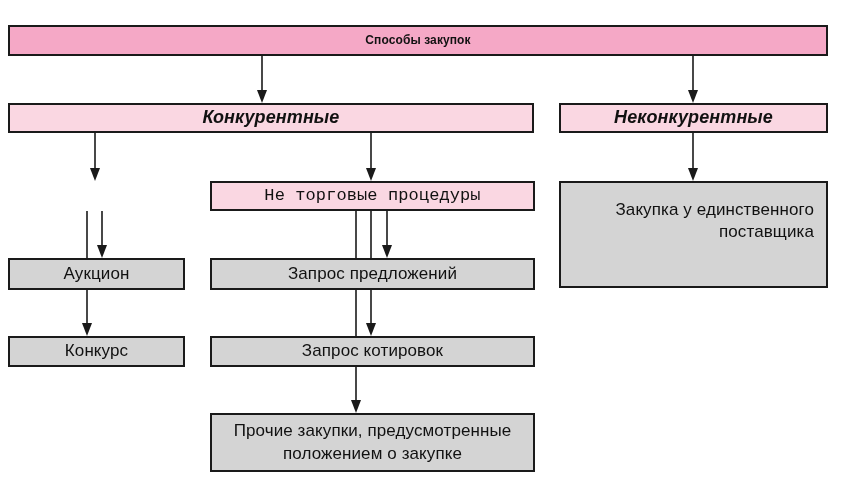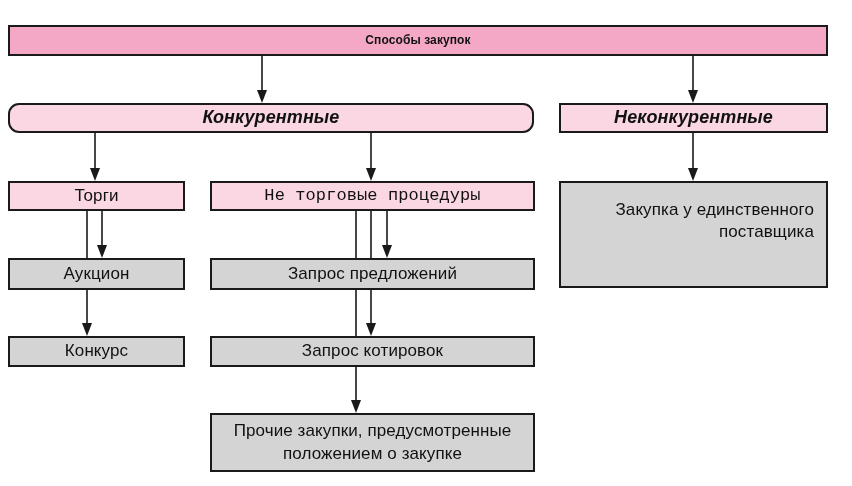--- a/index.html
+++ b/index.html
@@ -98,25 +98,24 @@
     <g>
       <line x1="356" y1="211" x2="356" y2="258"></line>
       <line x1="356" y1="290" x2="356" y2="336"></line>
       <line x1="356" y1="367" x2="356" y2="402"></line>
       <polygon points="351,400 361,400 356,413"></polygon>
     </g>
   </svg>
 
   <div class="node fill-root" style="left:8px;top:25px;width:820px;height:31px;">Способы закупок</div>
 
-  <div class="node fill-branch hdr" style="left:8px;top:103px;width:526px;height:30px;border-radius:11px;">Конкурентные</div>
+  <div class="node fill-branch hdr" style="left:8px;top:103px;width:526px;height:30px;">Конкурентные</div>
 
   <div class="node fill-branch hdr" style="left:559px;top:103px;width:269px;height:30px;">Неконкурентные</div>
 
-  <div class="node fill-branch" style="left:8px;top:181px;width:177px;height:30px;">Торги</div>
 
   <div class="node fill-branch" style="left:210px;top:181px;width:325px;height:30px;font-family:Liberation Mono, monospace;">Не торговые процедуры</div>
 
   <div class="node fill-leaf top-align" style="left:559px;top:181px;width:269px;height:107px;">Закупка у единственного поставщика</div>
 
   <div class="node fill-leaf" style="left:8px;top:258px;width:177px;height:32px;">Аукцион</div>
 
   <div class="node fill-leaf" style="left:210px;top:258px;width:325px;height:32px;">Запрос предложений</div>
 
   <div class="node fill-leaf" style="left:210px;top:336px;width:325px;height:31px;">Запрос котировок</div>

